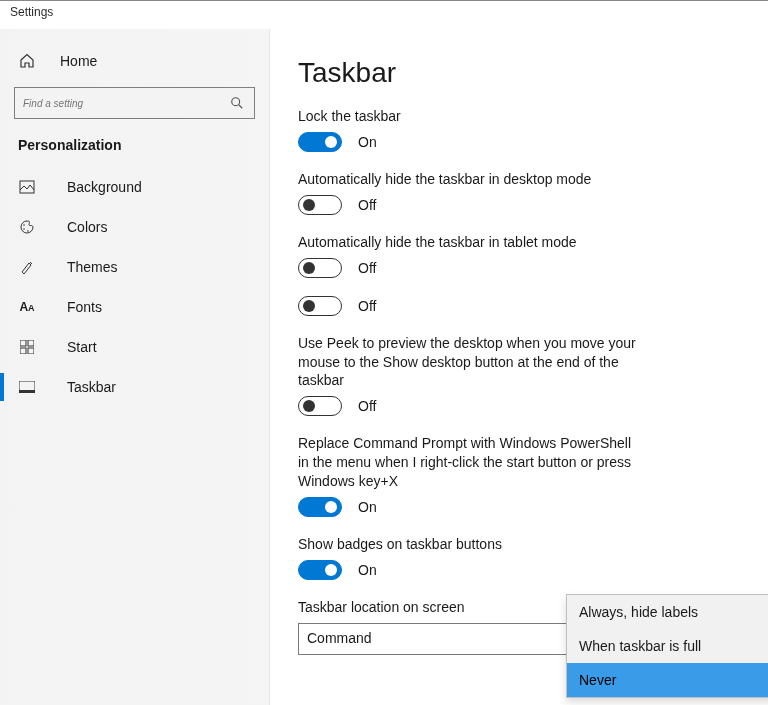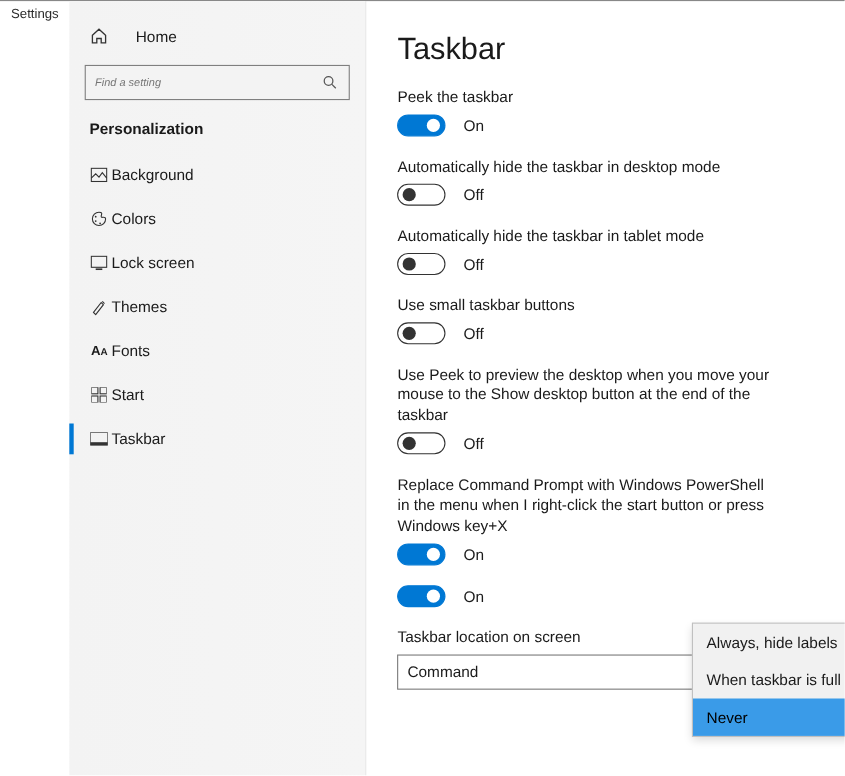--- a/index.html
+++ b/index.html
@@ -1,26 +1,26 @@
 <!DOCTYPE html>
 <html><head>
 <meta charset="utf-8">
 <style>
   * { box-sizing: border-box; margin: 0; padding: 0; }
   html, body { width: 768px; height: 705px; font-family: "Segoe UI", Tahoma, sans-serif; font-size: 14px; color: #1a1a1a; background: #fff; overflow: hidden; }
-  .window { width: 768px; height: 705px; border-top: 1px solid #888; display: flex; flex-direction: row; }
+  .window { width: 768px; height: 705px; border-top: 1px solid #888; display: flex; flex-direction: column; }
   .titlebar { height: 28px; padding: 4px 10px; font-size: 12px; color: #2b2b2b; }
   .body { flex: 1; display: flex; }
   .sidebar { width: 270px; background: linear-gradient(to right,#f3f3f3,#f5f5f5); height: 100%; padding-top: 12px; border-right: 1px solid #e6e6e6; position: relative; }
   .home-row { display: flex; align-items: center; height: 40px; padding-left: 18px; gap: 24px; cursor: default; }
   .home-row .label { font-size: 14px; }
   .search-box { margin: 6px 14px 12px 14px; height: 32px; border: 1px solid #7f7f7f; background: #f3f3f3; display: flex; align-items: center; padding: 0 8px; }
   .search-box input { flex: 1; border: none; background: transparent; outline: none; font-size: 10px; color: #a21caf; font-style: italic; }
   .section-title { font-weight: 600; font-size: 14px; padding: 6px 18px 14px 18px; }
-  .nav-item { display: flex; align-items: center; height: 40px; padding-left: 18px; gap: 2px; cursor: default; position: relative; }
+  .nav-item { display: flex; align-items: center; height: 40px; padding-left: 18px; gap: 31px; cursor: default; position: relative; }
   .nav-item.selected::before { content: ""; position: absolute; left: 0; top: 6px; bottom: 6px; width: 4px; background: #0078d4; }
   .nav-item .label { font-size: 14px; }
   .icon { width: 18px; height: 18px; display: inline-flex; align-items: center; justify-content: center; flex-shrink: 0; }
   .content { flex: 1; padding: 28px 30px 0 28px; overflow: hidden; position: relative; }
   h1.page-title { font-weight: 350; font-size: 28px; margin-bottom: 18px; }
   .setting { margin-bottom: 18px; max-width: 340px; }
   .setting .desc { font-size: 14px; line-height: 1.35; margin-bottom: 6px; }
   .toggle-row { display: flex; align-items: center; gap: 16px; }
   .toggle { width: 44px; height: 20px; border-radius: 10px; border: 1px solid #333; position: relative; cursor: pointer; }
   .toggle.on { background: #0078d4; border-color: #0078d4; }
@@ -78,29 +78,20 @@
               <path d="M8 2 A6 6 0 1 0 14 8 c0-1-1-1.5-2-1.5s-2 .5-2-1S12 2 8 2Z" fill="none" stroke="#333"></path>
               <circle cx="5" cy="6" r=".8" fill="#333"></circle>
               <circle cx="5" cy="10" r=".8" fill="#333"></circle>
               <circle cx="9" cy="12" r=".8" fill="#333"></circle>
             </svg>
           </span>
         <span class="label">Colors</span>
       </div>
       <div class="nav-item">
         <span class="icon">
-            <svg width="16" height="14" viewBox="0 0 16 14">
-              <rect x="1" y="1" width="14" height="10" fill="none" stroke="#333"></rect>
-              <rect x="5" y="12" width="6" height="1.5" fill="#333"></rect>
-            </svg>
-          </span>
-        <span class="label">Lock screen</span>
-      </div>
-      <div class="nav-item">
-        <span class="icon">
             <svg width="16" height="16" viewBox="0 0 16 16">
               <path d="M3 13 L10 4 L12 6 L5 15 Z" fill="none" stroke="#333"></path>
               <path d="M11 3 l2 2" stroke="#333"></path>
             </svg>
           </span>
         <span class="label">Themes</span>
       </div>
       <div class="nav-item">
         <span class="icon">
             <span style="font-size:12px;font-weight:600">A<span style="font-size:9px">A</span></span>
@@ -127,21 +118,21 @@
           </span>
         <span class="label">Taskbar</span>
       </div>
     </div>
 
     <div class="content">
       <h1 class="page-title">Taskbar</h1>
 
       <div id="settings-list">
           <div class="setting">
-            <div class="desc">Peek the taskbar</div>
+            <div class="desc">Lock the taskbar</div>
             <div class="toggle-row">
               <div class="toggle on">
                 <div class="knob"></div>
               </div>
               <span class="toggle-label">On</span>
             </div>
           </div>
           <div class="setting">
             <div class="desc">Automatically hide the taskbar in desktop mode</div>
             <div class="toggle-row">
@@ -154,21 +145,20 @@
           <div class="setting">
             <div class="desc">Automatically hide the taskbar in tablet mode</div>
             <div class="toggle-row">
               <div class="toggle off">
                 <div class="knob"></div>
               </div>
               <span class="toggle-label">Off</span>
             </div>
           </div>
           <div class="setting">
-            <div class="desc">Use small taskbar buttons</div>
             <div class="toggle-row">
               <div class="toggle off">
                 <div class="knob"></div>
               </div>
               <span class="toggle-label">Off</span>
             </div>
           </div>
           <div class="setting">
             <div class="desc">Use Peek to preview the desktop when you move your mouse to the Show desktop button at the end of the taskbar</div>
             <div class="toggle-row">
@@ -181,20 +171,21 @@
           <div class="setting">
             <div class="desc">Replace Command Prompt with Windows PowerShell in the menu when I right-click the start button or press Windows key+X</div>
             <div class="toggle-row">
               <div class="toggle on">
                 <div class="knob"></div>
               </div>
               <span class="toggle-label">On</span>
             </div>
           </div>
           <div class="setting">
+            <div class="desc">Show badges on taskbar buttons</div>
             <div class="toggle-row">
               <div class="toggle on">
                 <div class="knob"></div>
               </div>
               <span class="toggle-label">On</span>
             </div>
           </div>
         </div>
 
       <div class="setting" style="margin-bottom:4px">

